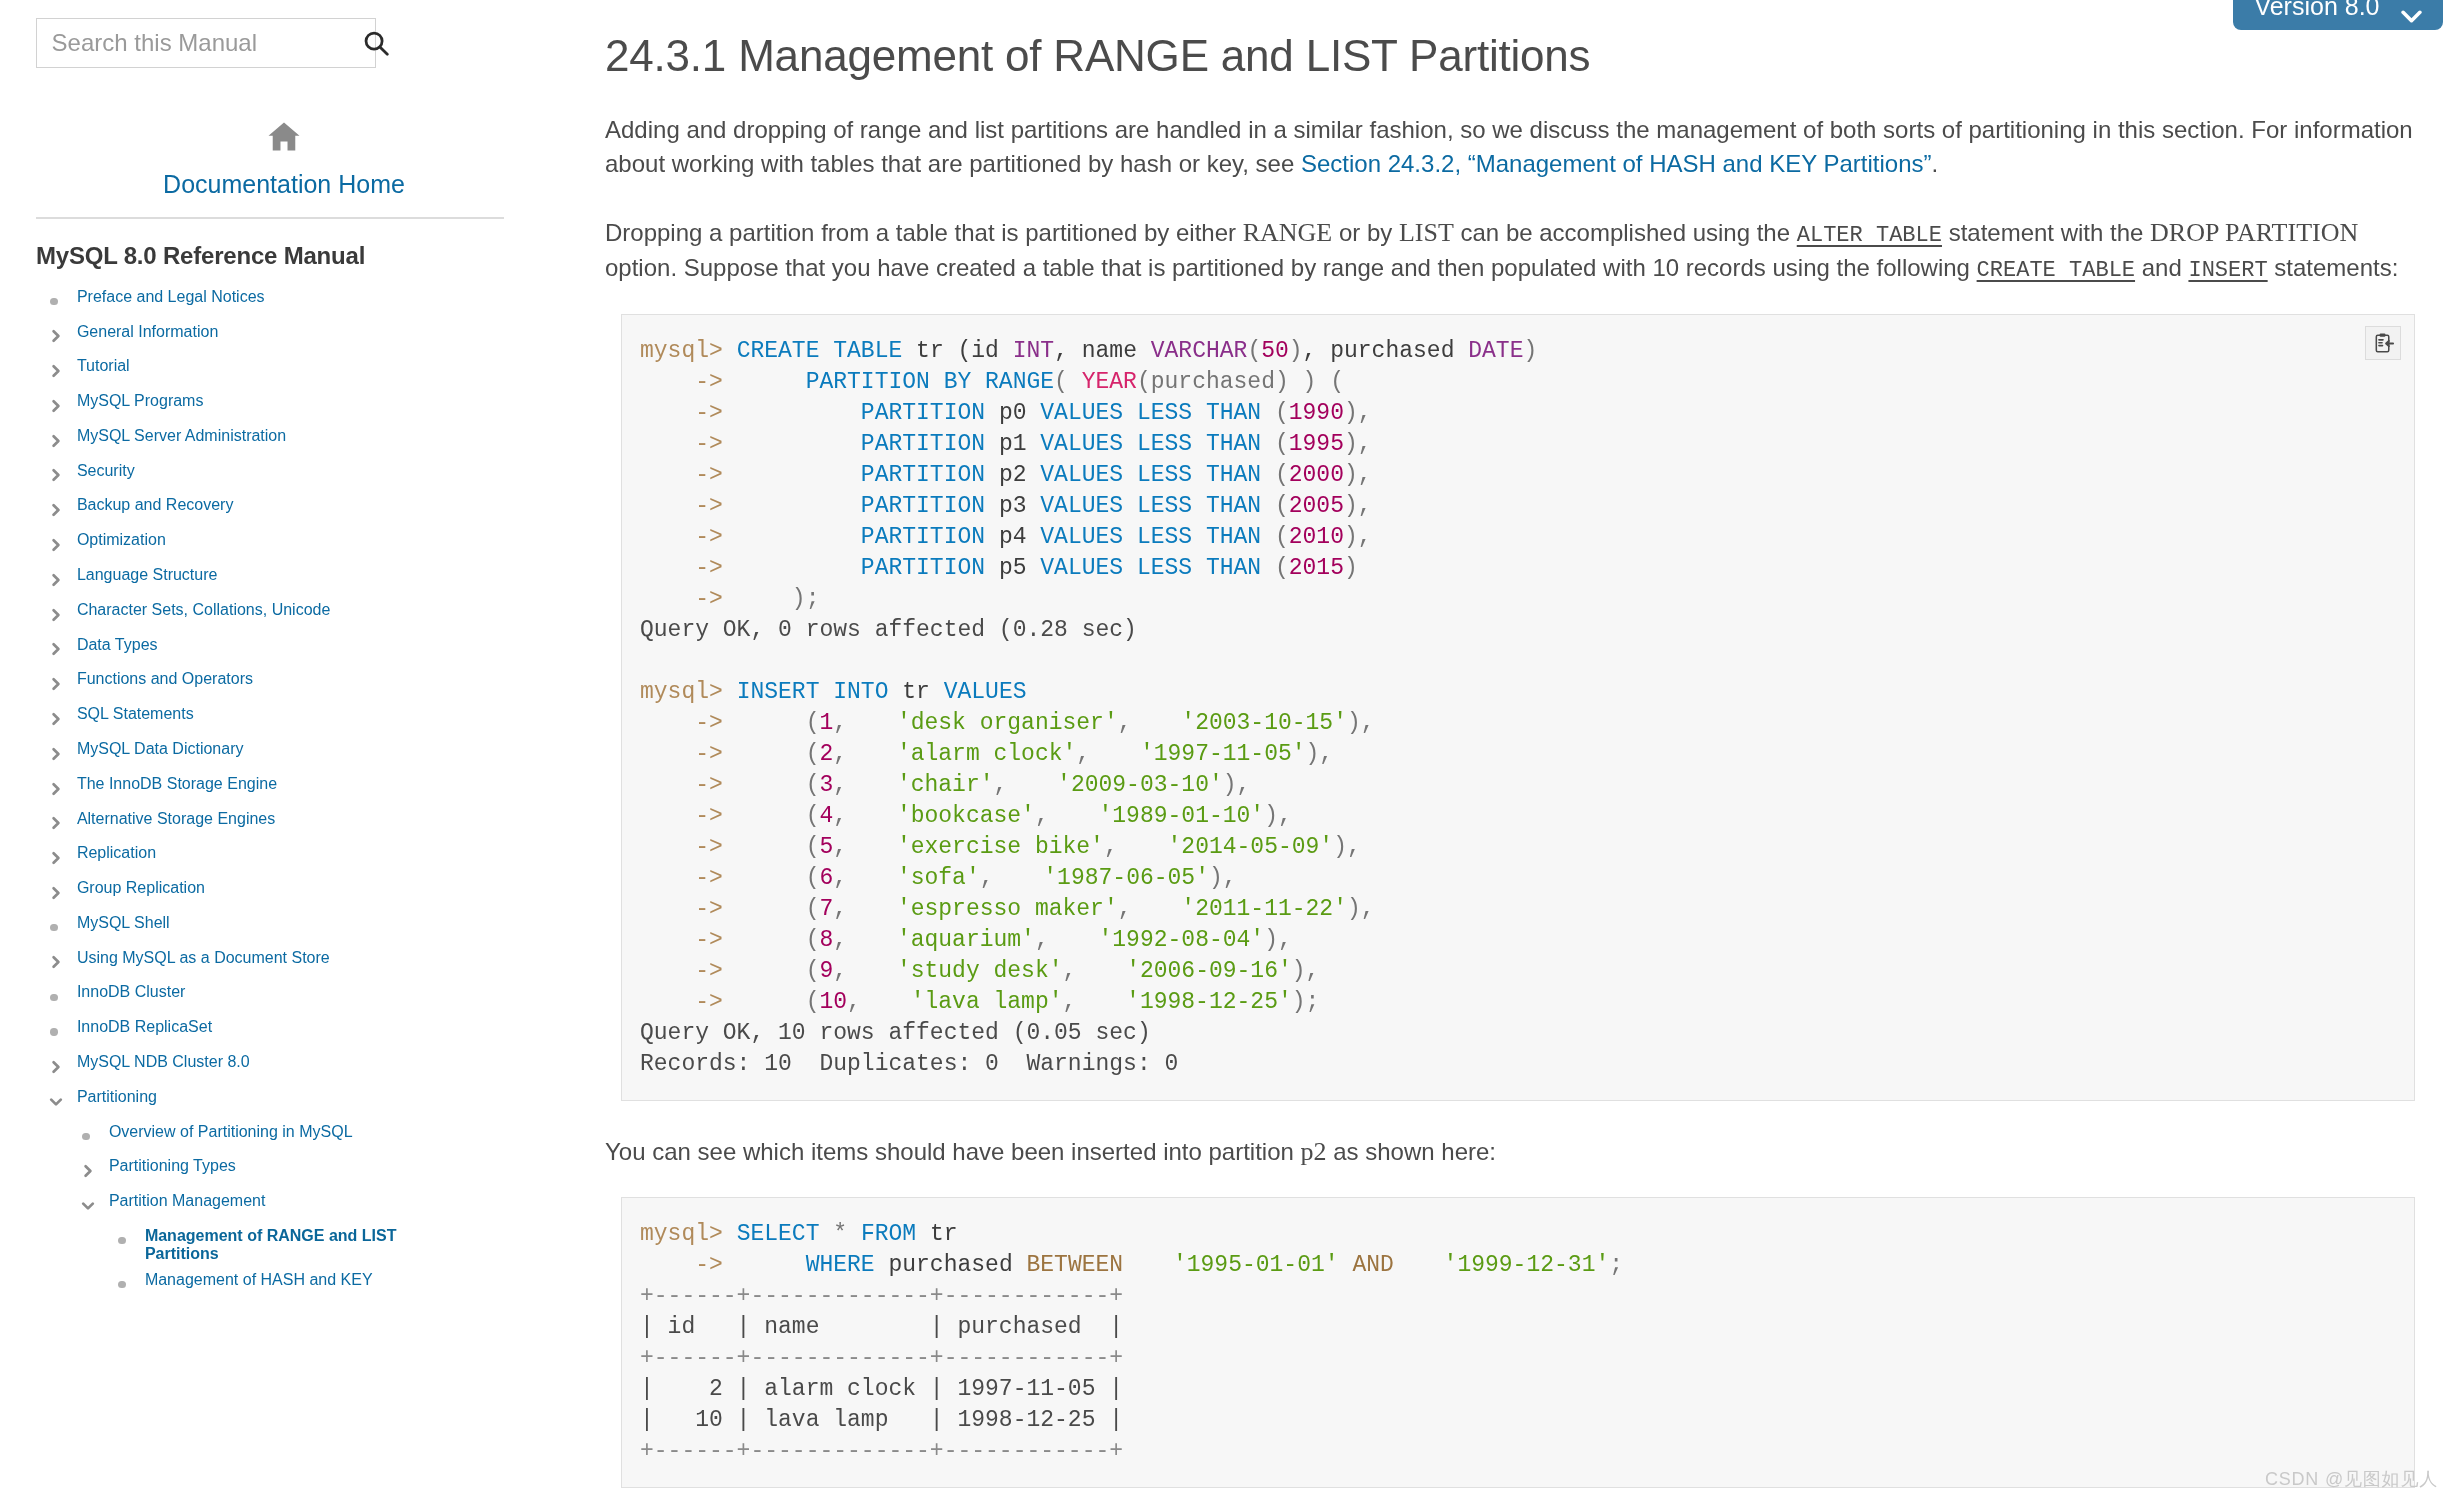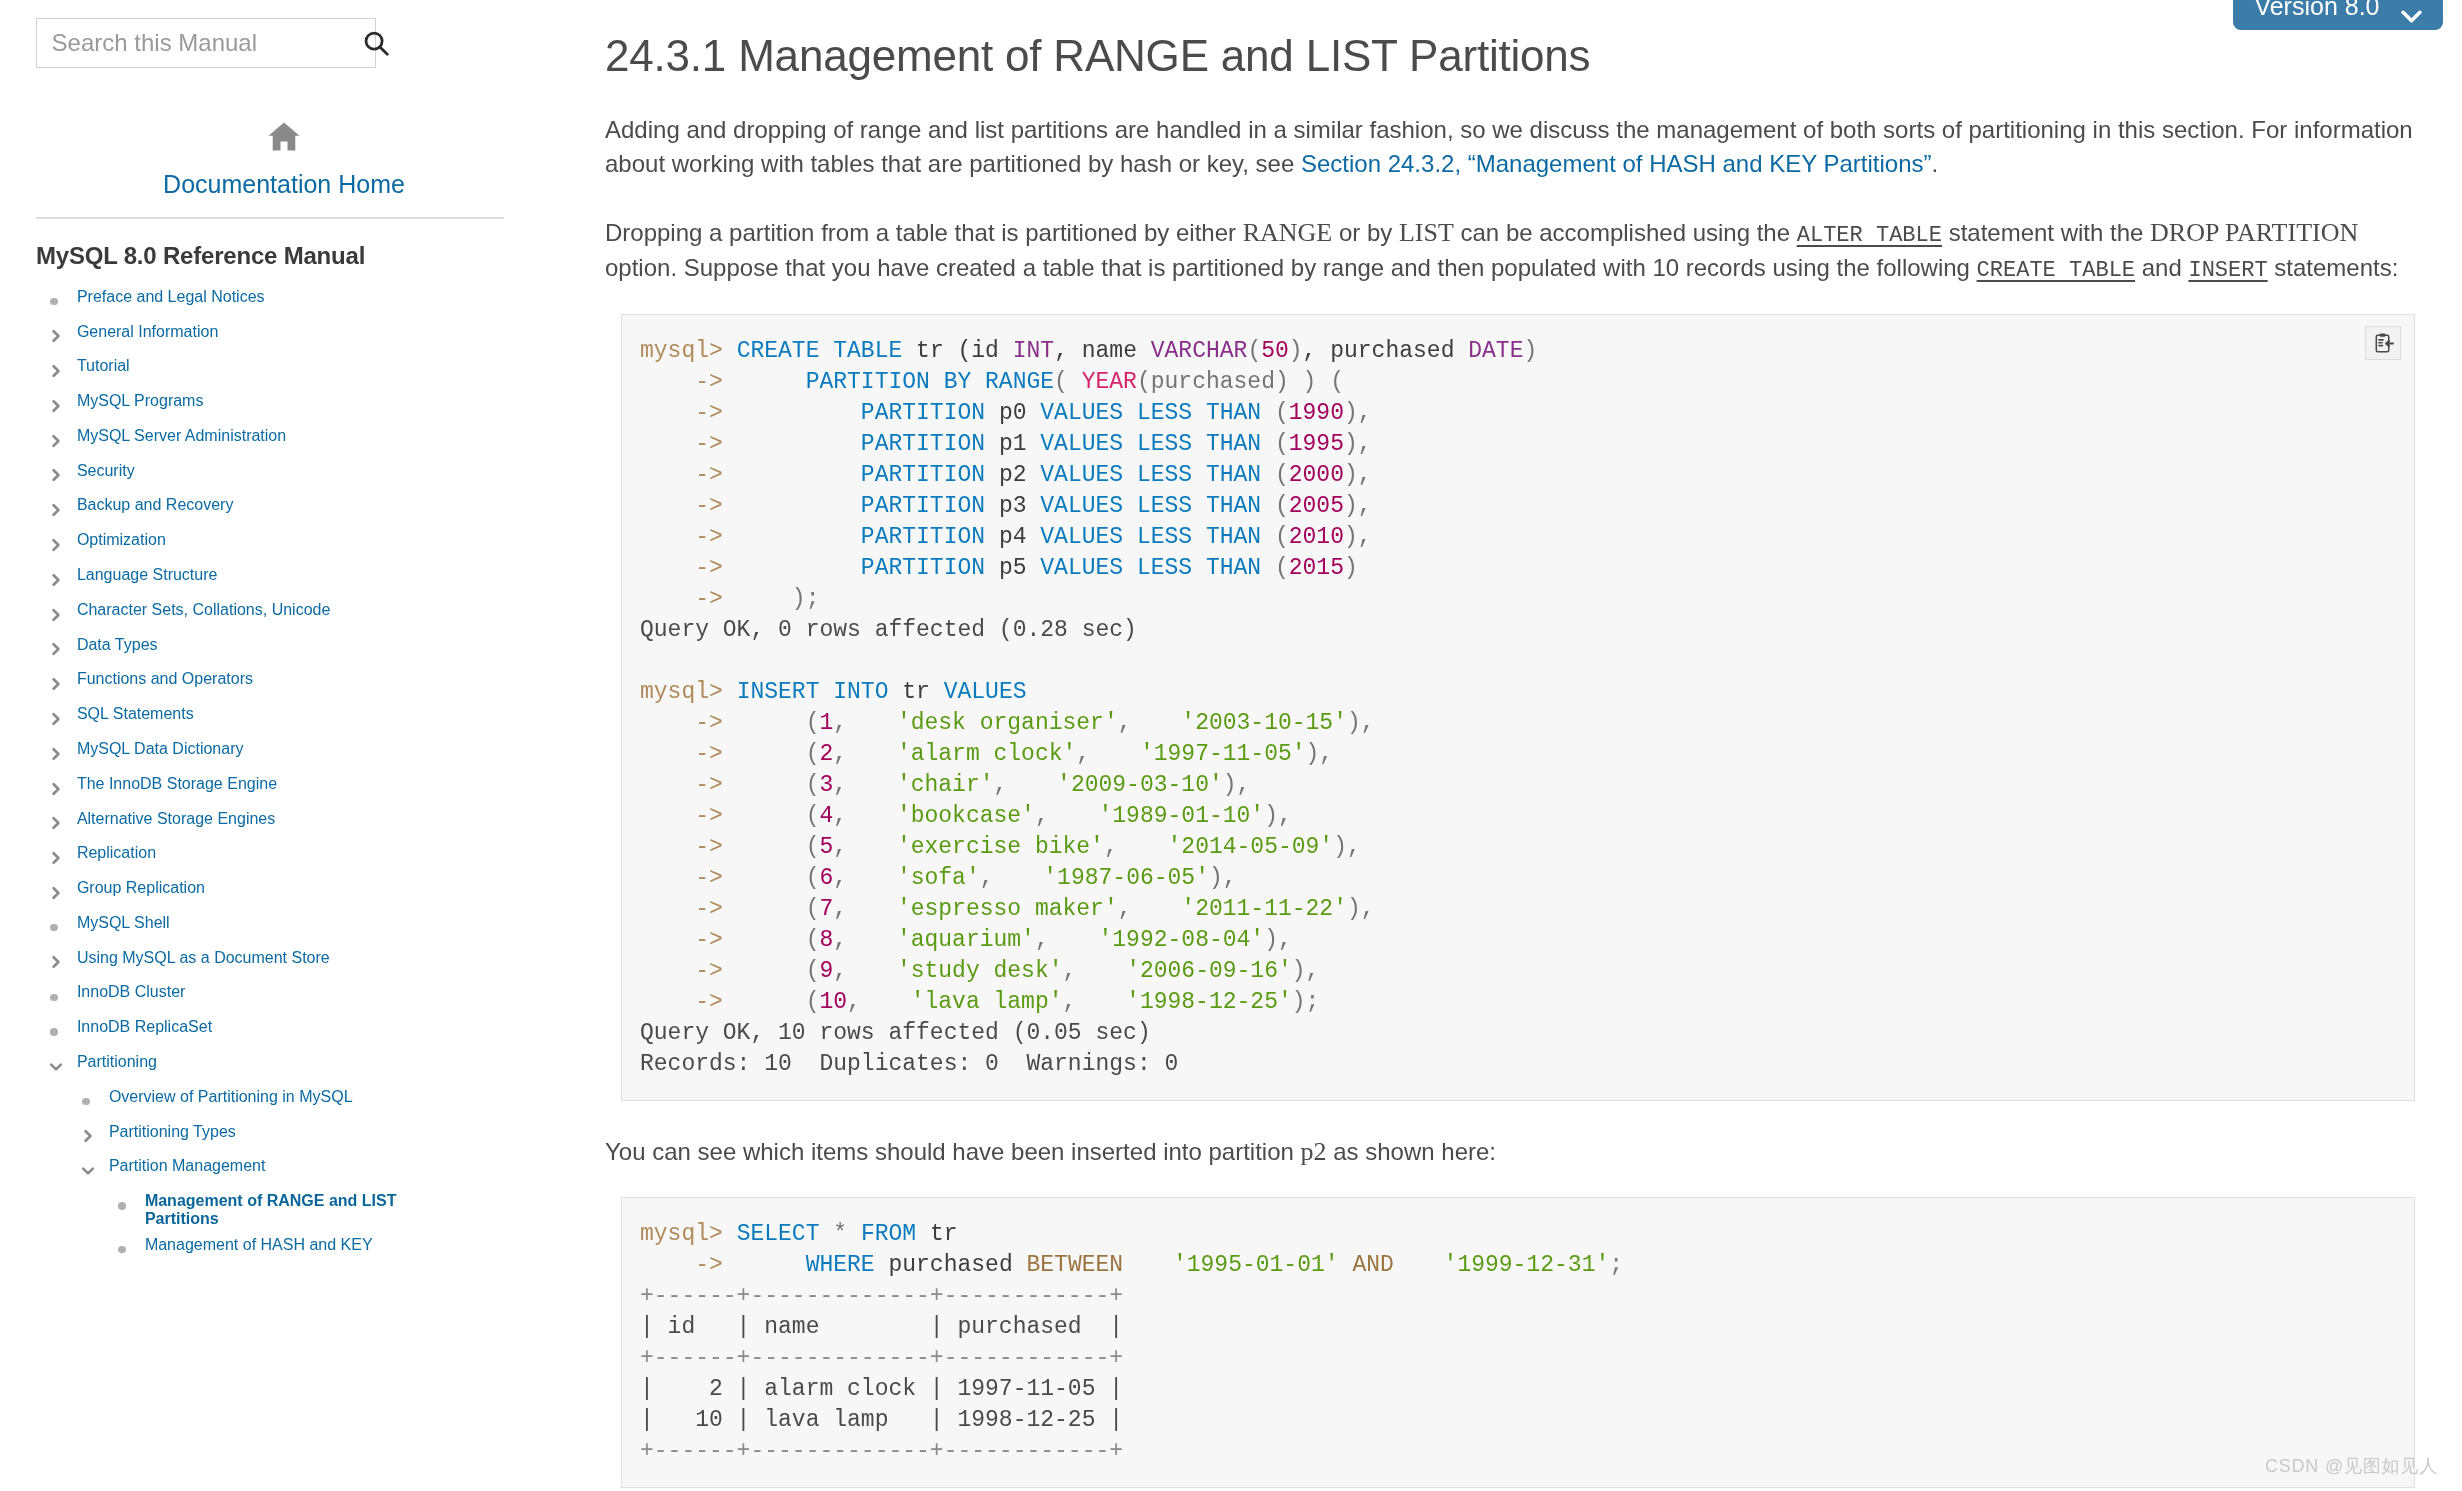--- a/index.html
+++ b/index.html
@@ -173,21 +173,21 @@
   .t-num    { color: #a3005c; }
   .t-fn     { color: #d6246b; }
   .t-str    { color: #5a9b13; margin-left: 36px; }
   .t-op     { color: #9c7440; }
   .t-plain  { color: #3d3d3d; }
   .t-punc   { color: #757575; }
   .t-out    { color: #4a4a4a; }
   .t-tbl    { color: #8a8a8a; }
 
   .watermark {
-    position: absolute; right: 24px; bottom: 13px;
+    position: absolute; right: 24px; bottom: 0;
     font-size: 18px; color: #c9c9c9;
     font-family: "Liberation Sans", sans-serif;
     letter-spacing: 0.8px;
     user-select: none;
   }
 </style>
 </head>
 <body>
 
 <div id="page">
@@ -421,20 +421,30 @@
             </span>
             <a class="nav-link" href="#">InnoDB Cluster</a>
           </div>
         </li>
         <li class="nav-item lvl1">
           <div class="nav-row">
             <span class="marker">
               <span class="dot"></span>
             </span>
             <a class="nav-link" href="#">InnoDB ReplicaSet</a>
+          </div>
+        </li>
+        <li class="nav-item lvl1">
+          <div class="nav-row">
+            <span class="marker">
+              <svg width="16" height="16" viewBox="0 0 20 20">
+                <path d="M7 4 L13 10 L7 16" fill="none" stroke="#8c8c8c" stroke-width="3.4" stroke-linecap="round" stroke-linejoin="round"></path>
+              </svg>
+            </span>
+            <a class="nav-link" href="#">MySQL NDB Cluster 8.0</a>
           </div>
         </li>
         <li class="nav-item lvl1">
           <div class="nav-row">
             <span class="marker">
               <svg width="16" height="16" viewBox="0 0 20 20">
                 <path d="M4 7 L10 13 L16 7" fill="none" stroke="#8c8c8c" stroke-width="3.4" stroke-linecap="round" stroke-linejoin="round"></path>
               </svg>
             </span>
             <a class="nav-link" href="#">Partitioning</a>

